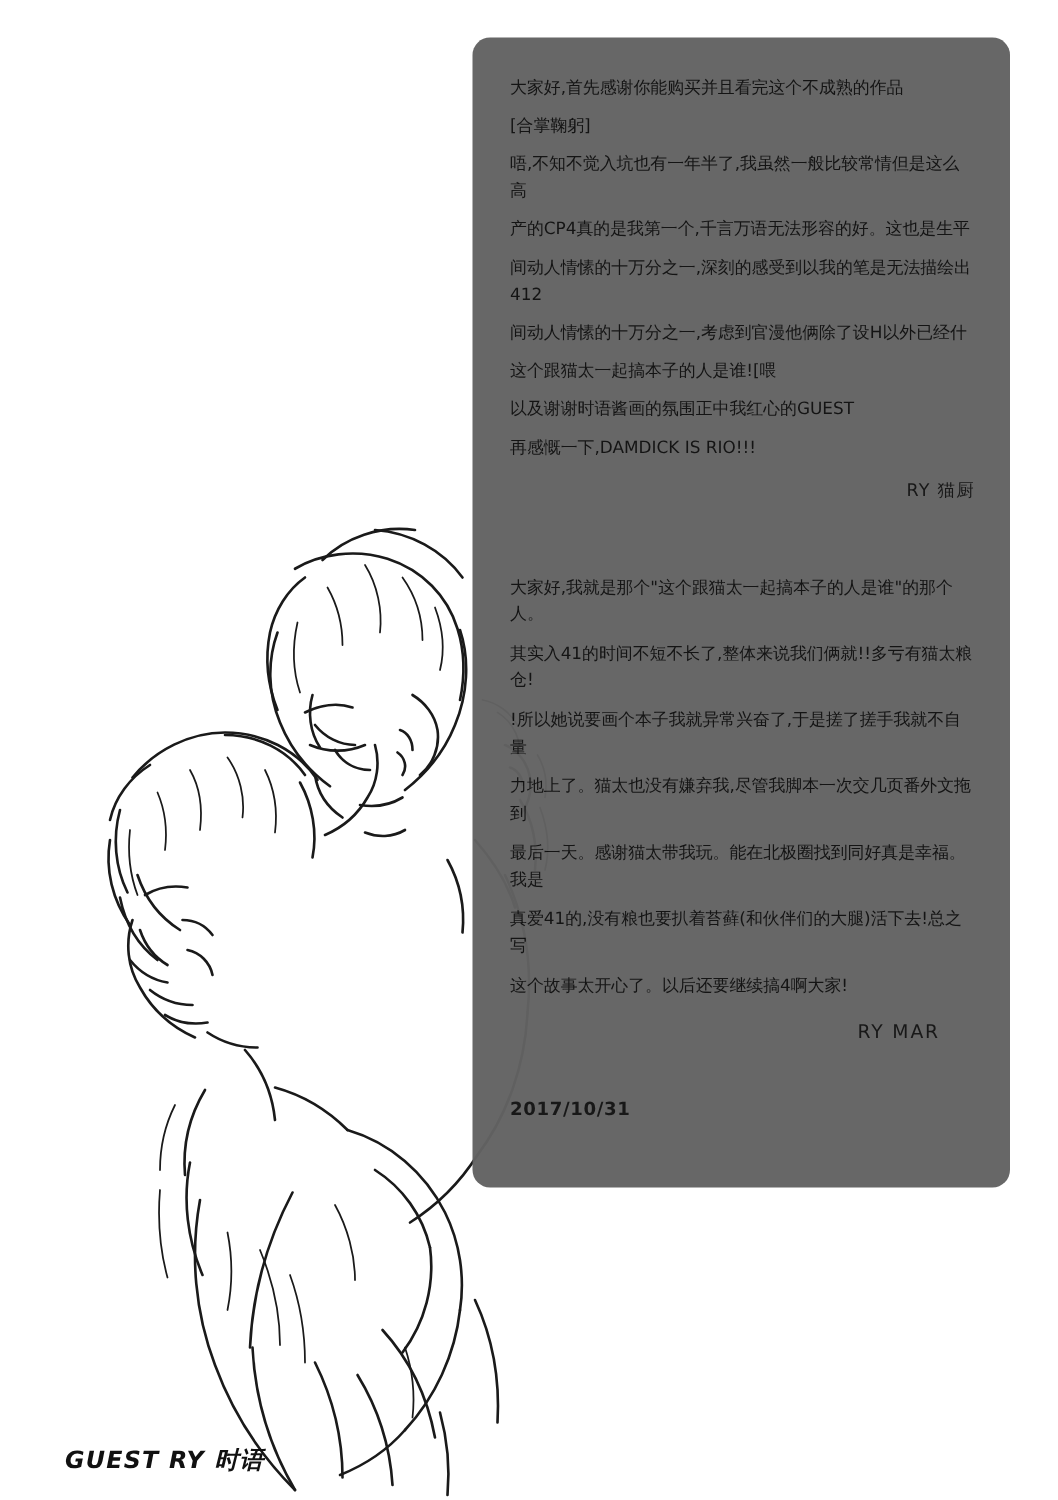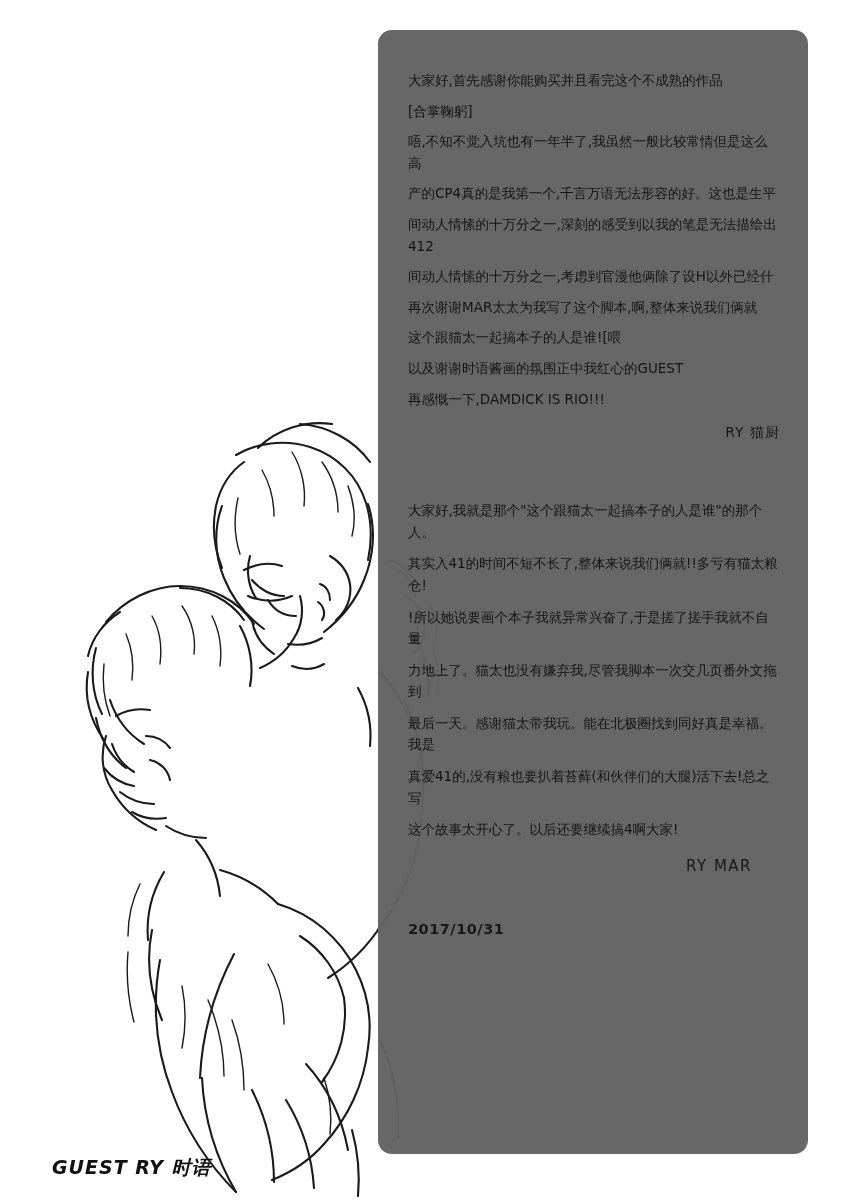--- a/index.html
+++ b/index.html
@@ -23,25 +23,25 @@
     width: 846px;
     height: 1200px;
   }
 
   
   #afterword-panel {
     position: absolute;
     left: 378px;
     top: 30px;
     width: 430px;
-    height: 1124px;
+    height: 920px;
     background: #636363;
     border-radius: 14px;
     box-sizing: border-box;
-    padding: 36px 28px 20px 30px;
+    padding: 26px 28px 20px 30px;
     color: #111111;
     opacity: 0.97;
   }
 
   .block-1 { margin-top: 4px; }
   .block-1 .line { margin-bottom: 9px; }
 
   .line {
     font-size: 13.5px;
     line-height: 1.6;
@@ -194,21 +194,20 @@
 
 <div id="afterword-panel">
 
   <div class="block-1">
     <div class="line">大家好,首先感谢你能购买并且看完这个不成熟的作品</div>
     <div class="line">[合掌鞠躬]</div>
     <div class="line">唔,不知不觉入坑也有一年半了,我虽然一般比较常情但是这么高</div>
     <div class="line">产的CP4真的是我第一个,千言万语无法形容的好。这也是生平</div>
     <div class="line">间动人情愫的十万分之一,深刻的感受到以我的笔是无法描绘出412</div>
     <div class="line">间动人情愫的十万分之一,考虑到官漫他俩除了设H以外已经什</div>
-    <div class="line">再次谢谢MAR太太为我写了这个脚本,啊,整体来说我们俩就</div>
     <div class="line">这个跟猫太一起搞本子的人是谁![喂</div>
     <div class="line">以及谢谢时语酱画的氛围正中我红心的GUEST</div>
     <div class="line">再感慨一下,DAMDICK IS RIO!!!</div>
     <div class="sig sig-1">RY 猫厨</div>
   </div>
 
   <div class="gap-big"></div>
 
   <div class="block-2">
     <div class="line">大家好,我就是那个"这个跟猫太一起搞本子的人是谁"的那个人。</div>

